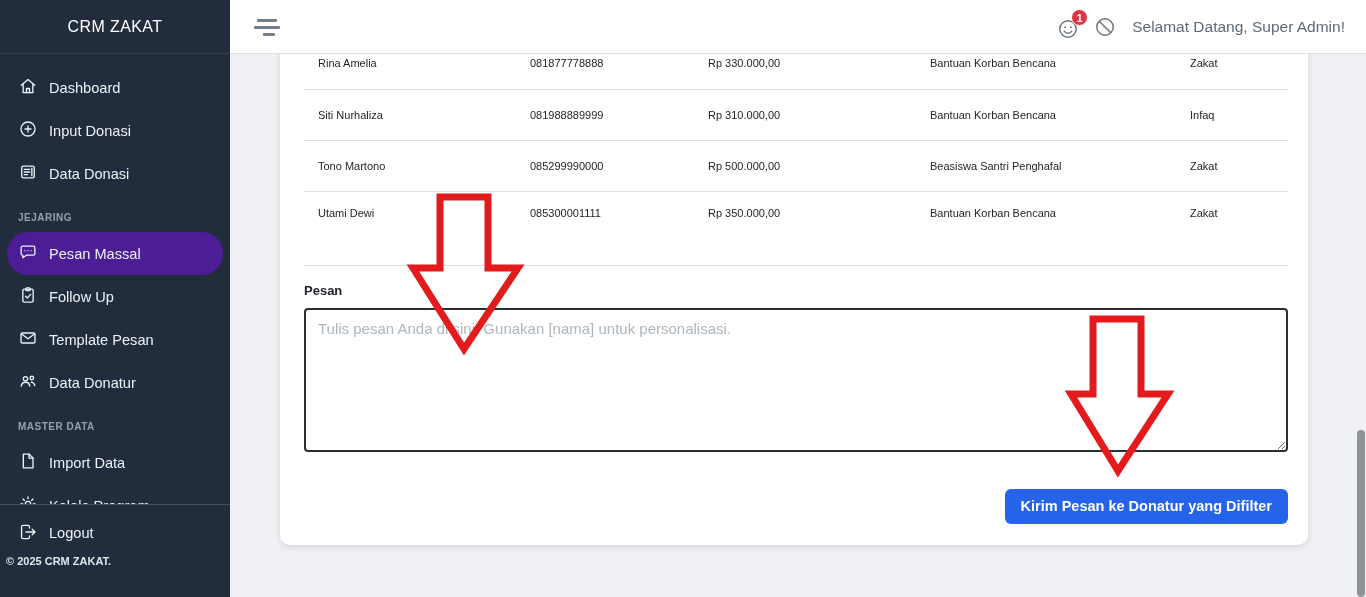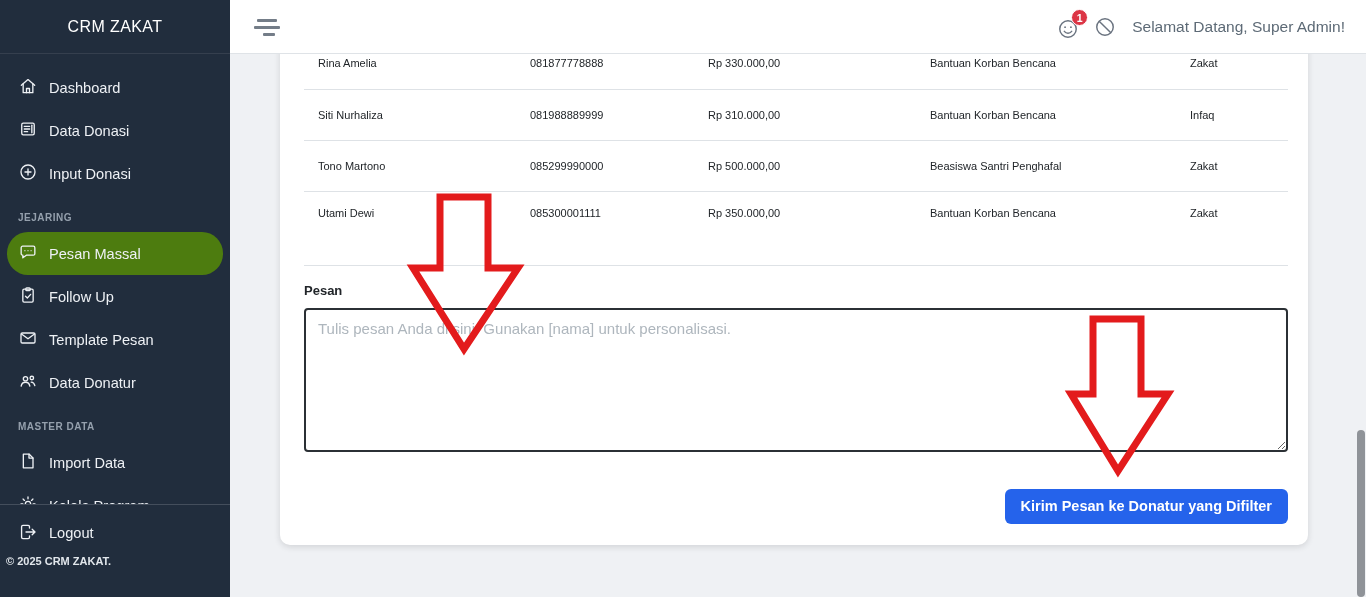--- a/index.html
+++ b/index.html
@@ -5,21 +5,21 @@
   * { margin:0; padding:0; box-sizing:border-box; }
   html,body { width:1366px; height:597px; overflow:hidden; }
   body { font-family:"Liberation Sans","DejaVu Sans",sans-serif; background:#eff1f4; }
   .app { position:relative; width:1366px; height:597px; overflow:hidden; }
 
   
   .sidebar { position:absolute; left:0; top:0; width:230px; height:597px; background:#212d3d; z-index:30; }
   .brand { height:54px; line-height:54px; text-align:center; color:#ffffff; font-size:16px; font-weight:400; letter-spacing:.4px; border-bottom:1px solid rgba(255,255,255,.09); }
   .nav { position:relative; padding-top:12px; z-index:1; }
   .nav-item { display:flex; align-items:center; height:43px; margin:0 7px; padding-left:11px; gap:11px; border-radius:8px; color:#eef1f5; font-size:14.6px; font-weight:400; cursor:pointer;text-align:center; }
-  .nav-item.active { background:#4d7c0f;border-radius:21px; }
+  .nav-item.active { background:#4c1d95;border-radius:21px; }
   .nav-item svg { width:20px; height:20px; flex:0 0 20px; }
   .nav-section { height:37px; padding:17px 0 0 18px; font-size:10px; font-weight:700; letter-spacing:.5px; color:#95a0ad; }
   .sidebar-bottom { position:absolute; left:0; right:0; bottom:0; height:93px; background:#212d3d; border-top:1px solid rgba(255,255,255,.16); z-index:5; }
   .sidebar-bottom .nav-item { margin-top:9px; height:38px; }
   .copyright { padding-left:6px; margin-top:3px; color:#e2e7ec; font-size:11px; font-weight:700; }
   .icon-stroke { fill:none; stroke:currentColor; stroke-width:1.6; stroke-linecap:round; stroke-linejoin:round; }
 
   
   .topbar { position:absolute; left:230px; top:0; right:0; height:54px; background:#ffffff; border-bottom:1px solid #dfe3e7; z-index:20; }
   .hamburger { position:absolute; left:24px; top:17px; width:26px; height:20px; cursor:pointer; }
@@ -63,33 +63,33 @@
         <span><svg viewBox="0 0 24 24" class="icon-stroke" width="20" height="20">
               <path d="M4 11.2 12 4.3l8 6.9"></path>
               <path d="M6.2 9.6V20h11.6V9.6"></path>
               <path d="M10.2 20v-5h3.6v5"></path>
             </svg></span>
         <span>Dashboard</span>
       </div>
 
       <div class="nav-item">
         <span><svg viewBox="0 0 24 24" class="icon-stroke" width="20" height="20">
+              <circle cx="12" cy="12" r="8.4"></circle>
+              <path d="M12 8.4v7.2M8.4 12h7.2"></path>
+            </svg></span>
+        <span>Input Donasi</span>
+      </div>
+
+      <div class="nav-item">
+        <span><svg viewBox="0 0 24 24" class="icon-stroke" width="20" height="20">
               <rect x="4.5" y="5" width="15" height="14" rx="1.8"></rect>
               <path d="M7.5 8.8h6.5M7.5 12h6.5M7.5 15.2h4"></path>
               <path d="M16.6 7.5v9"></path>
             </svg></span>
         <span>Data Donasi</span>
-      </div>
-
-      <div class="nav-item">
-        <span><svg viewBox="0 0 24 24" class="icon-stroke" width="20" height="20">
-              <circle cx="12" cy="12" r="8.4"></circle>
-              <path d="M12 8.4v7.2M8.4 12h7.2"></path>
-            </svg></span>
-        <span>Input Donasi</span>
       </div>
 
       <div class="nav-section">JEJARING</div>
 
       <div class="nav-item active">
         <span><svg viewBox="0 0 24 24" class="icon-stroke" width="20" height="20">
               <path d="M5.6 5h12.8c1 0 1.8.8 1.8 1.8v7.2c0 1-.8 1.8-1.8 1.8H10l-4.2 3.2v-3.2h-.2c-1 0-1.8-.8-1.8-1.8V6.8C3.8 5.8 4.6 5 5.6 5z"></path>
               <circle cx="8.3" cy="10.4" r="0.7" fill="currentColor" stroke="none"></circle>
               <circle cx="12" cy="10.4" r="0.7" fill="currentColor" stroke="none"></circle>
               <circle cx="15.7" cy="10.4" r="0.7" fill="currentColor" stroke="none"></circle>

